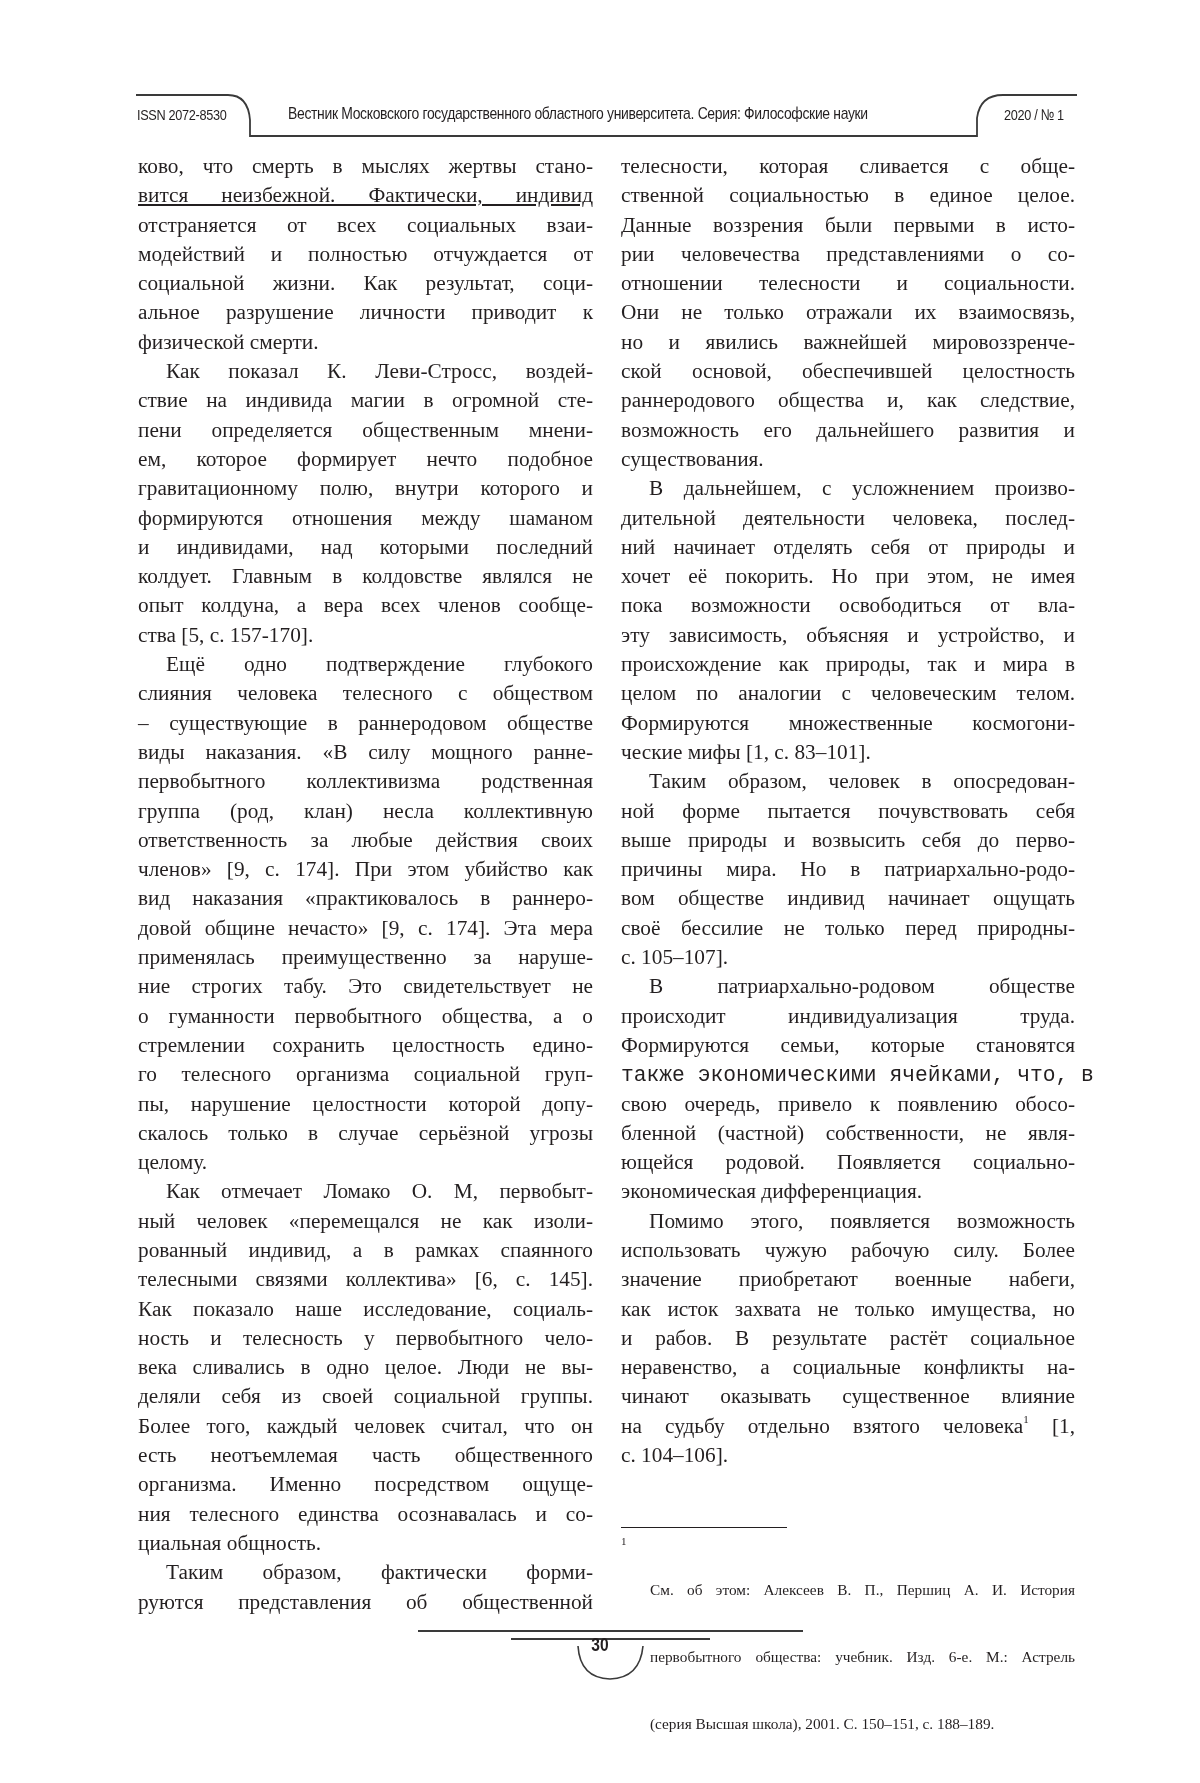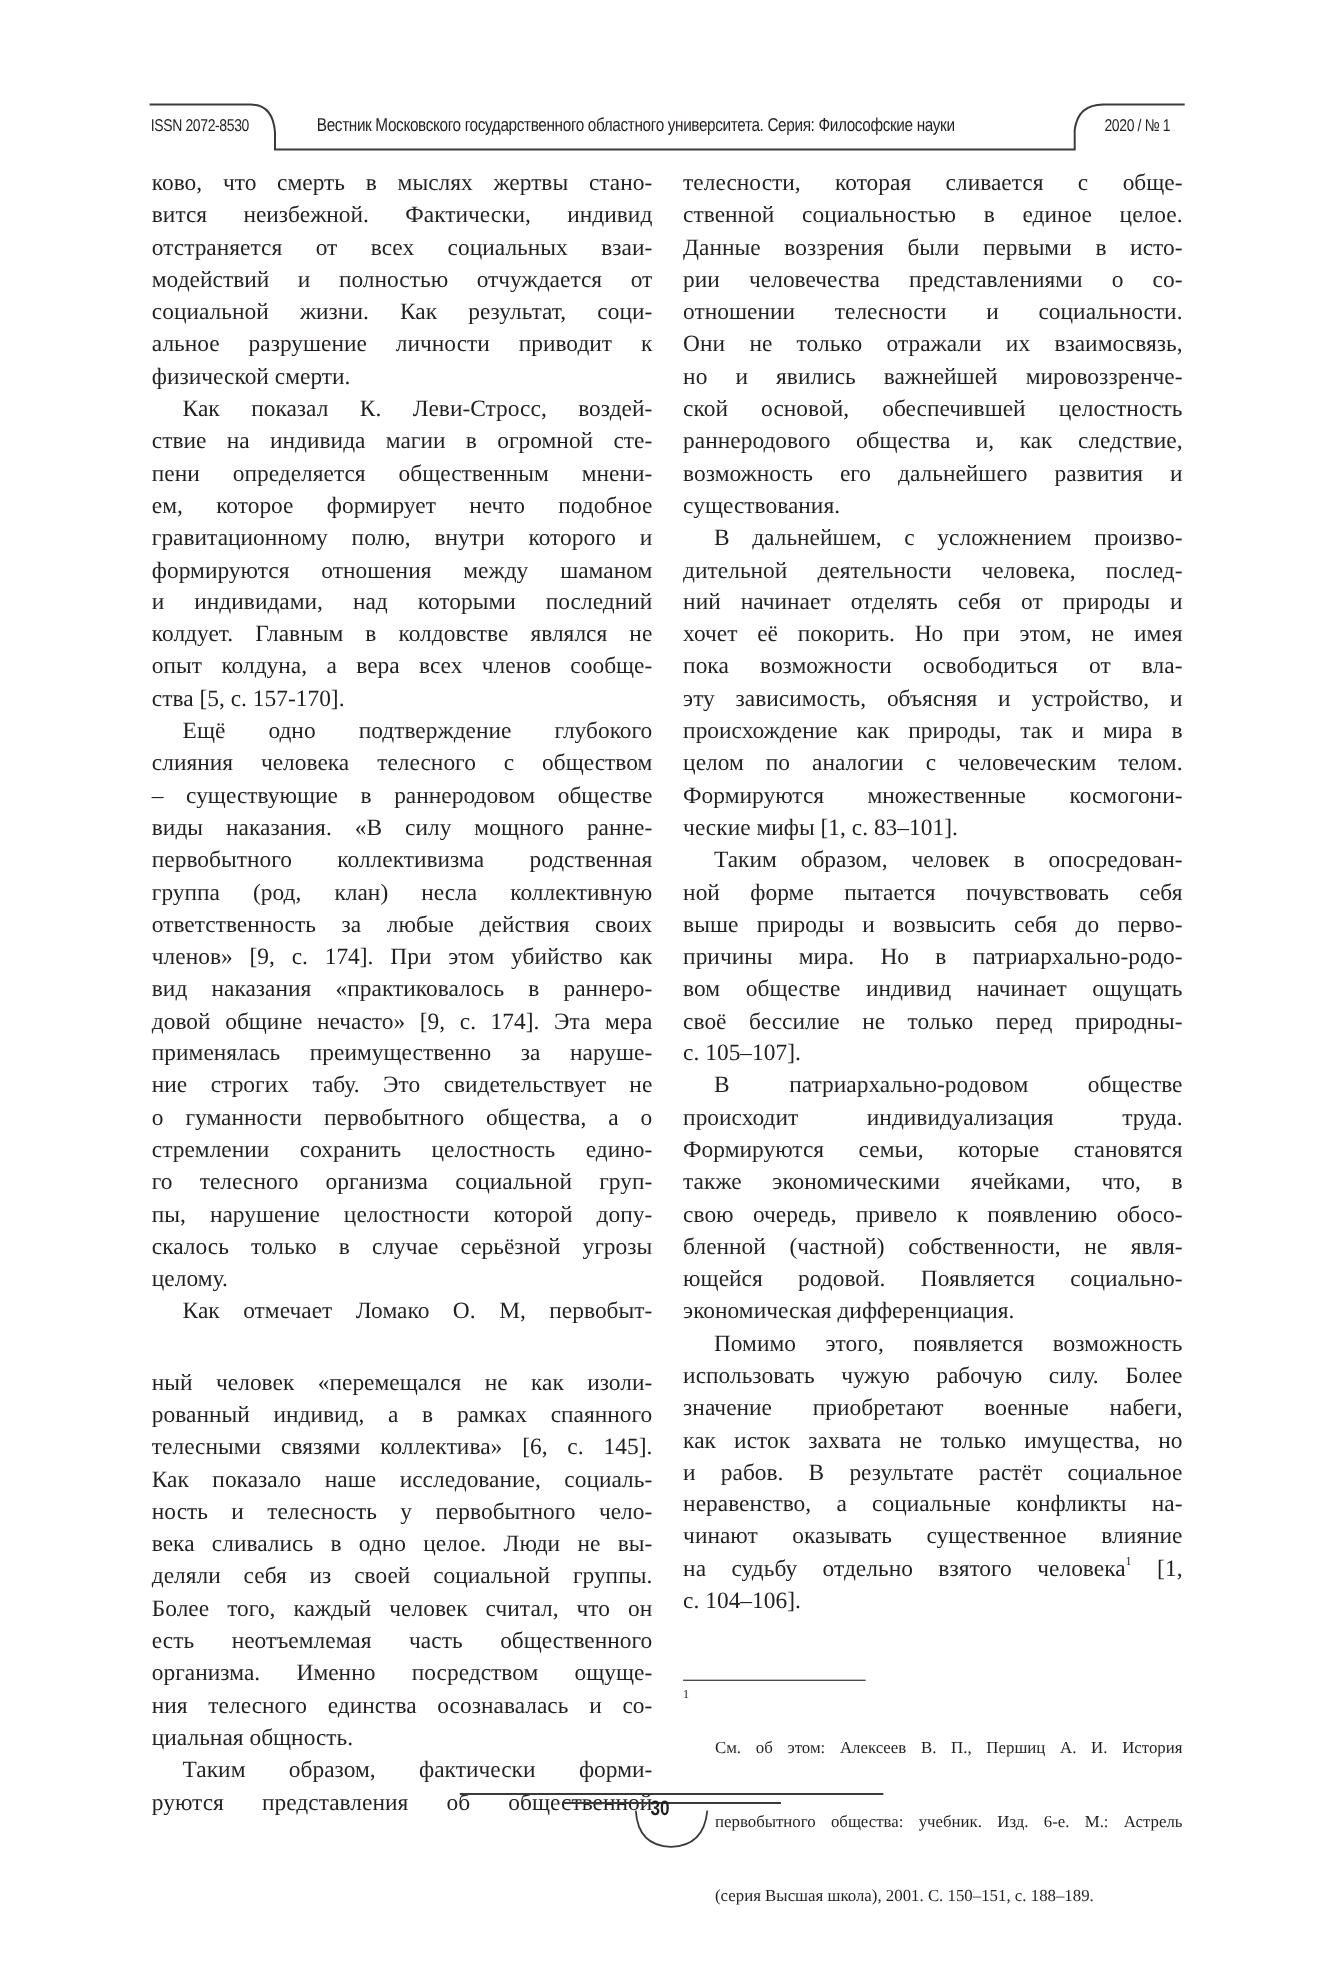--- a/index.html
+++ b/index.html
@@ -29,21 +29,21 @@
 
 <svg class="hdr-svg" width="1200" height="160" viewBox="0 0 1200 160">
   <path d="M 136 95 L 228 95 Q 248 95 250 120 L 250 136 L 977 136 L 977 118 Q 980 95 1003 95 L 1077 95" fill="none" stroke="#3a3a3a" stroke-width="1.8"></path>
 </svg>
 <div class="hdr-text" style="left:137px; top:106px;">ISSN 2072-8530</div>
 <div class="hdr-text" style="left:288px; top:104px; font-size:17px;">Вестник Московского государственного областного университета. Серия: Философские науки</div>
 <div class="hdr-text" style="left:1004px; top:106px;">2020 / № 1</div>
 
 <div class="col col-left" id="col-left">
     <span class="line" style="white-space: nowrap; word-spacing: 0px;"><span style="white-space: nowrap; word-spacing: 0px;"><span>ково, что смерть в мыслях жертвы стано-</span></span></span>
-    <span class="line" style="white-space: nowrap; word-spacing: 0px;"><span style="white-space: nowrap; word-spacing: 0px;"><span>вится неизбежной. Фактически, индивид</span></span></span>
+    <span class="line" style="white-space: nowrap; word-spacing: 0px;"><span style="white-space: nowrap; word-spacing: 0px; text-decoration: underline;"><span>вится неизбежной. Фактически, индивид</span></span></span>
     <span class="line" style="white-space: nowrap; word-spacing: 0px;"><span style="white-space: nowrap; word-spacing: 0px;"><span>отстраняется от всех социальных взаи-</span></span></span>
     <span class="line" style="white-space: nowrap; word-spacing: 0px;"><span style="white-space: nowrap; word-spacing: 0px;"><span>модействий и полностью отчуждается от</span></span></span>
     <span class="line" style="white-space: nowrap; word-spacing: 0px;"><span style="white-space: nowrap; word-spacing: 0px;"><span>социальной жизни. Как результат, соци-</span></span></span>
     <span class="line" style="white-space: nowrap; word-spacing: 0px;"><span style="white-space: nowrap; word-spacing: 0px;"><span>альное разрушение личности приводит к</span></span></span>
     <span class="line last" style="white-space: nowrap; word-spacing: 0px;"><span>физической смерти.</span></span>
     <span class="line indent" style="white-space: nowrap; word-spacing: 0px;"><span style="white-space: nowrap; word-spacing: 0px;"><span>Как показал К. Леви-Стросс, воздей-</span></span></span>
     <span class="line" style="white-space: nowrap; word-spacing: 0px;"><span style="white-space: nowrap; word-spacing: 0px;"><span>ствие на индивида магии в огромной сте-</span></span></span>
     <span class="line" style="white-space: nowrap; word-spacing: 0px;"><span style="white-space: nowrap; word-spacing: 0px;"><span>пени определяется общественным мнени-</span></span></span>
     <span class="line" style="white-space: nowrap; word-spacing: 0px;"><span style="white-space: nowrap; word-spacing: 0px;"><span>ем, которое формирует нечто подобное</span></span></span>
     <span class="line" style="white-space: nowrap; word-spacing: 0px;"><span style="white-space: nowrap; word-spacing: 0px;"><span>гравитационному полю, внутри которого и</span></span></span>
@@ -64,21 +64,21 @@
     <span class="line" style="white-space: nowrap; word-spacing: 0px;"><span style="white-space: nowrap; word-spacing: 0px;"><span>довой общине нечасто» [9, с. 174]. Эта мера</span></span></span>
     <span class="line" style="white-space: nowrap; word-spacing: 0px;"><span style="white-space: nowrap; word-spacing: 0px;"><span>применялась преимущественно за наруше-</span></span></span>
     <span class="line" style="white-space: nowrap; word-spacing: 0px;"><span style="white-space: nowrap; word-spacing: 0px;"><span>ние строгих табу. Это свидетельствует не</span></span></span>
     <span class="line" style="white-space: nowrap; word-spacing: 0px;"><span style="white-space: nowrap; word-spacing: 0px;"><span>о гуманности первобытного общества, а о</span></span></span>
     <span class="line" style="white-space: nowrap; word-spacing: 0px;"><span style="white-space: nowrap; word-spacing: 0px;"><span>стремлении сохранить целостность едино-</span></span></span>
     <span class="line" style="white-space: nowrap; word-spacing: 0px;"><span style="white-space: nowrap; word-spacing: 0px;"><span>го телесного организма социальной груп-</span></span></span>
     <span class="line" style="white-space: nowrap; word-spacing: 0px;"><span style="white-space: nowrap; word-spacing: 0px;"><span>пы, нарушение целостности которой допу-</span></span></span>
     <span class="line" style="white-space: nowrap; word-spacing: 0px;"><span style="white-space: nowrap; word-spacing: 0px;"><span>скалось только в случае серьёзной угрозы</span></span></span>
     <span class="line last" style="white-space: nowrap; word-spacing: 0px;"><span>целому.</span></span>
     <span class="line indent" style="white-space: nowrap; word-spacing: 0px;"><span style="white-space: nowrap; word-spacing: 0px;"><span>Как отмечает Ломако О. М, первобыт-</span></span></span>
-    <span class="line" style="white-space: nowrap; word-spacing: 0px; margin-top: 36px;"><span style="white-space: nowrap; word-spacing: 0px;"><span>ный человек «перемещался не как изоли-</span></span></span>
+    <span class="line" style="white-space: nowrap; word-spacing: 0px;"><span style="white-space: nowrap; word-spacing: 0px;"><span>ный человек «перемещался не как изоли-</span></span></span>
     <span class="line" style="white-space: nowrap; word-spacing: 0px;"><span style="white-space: nowrap; word-spacing: 0px;"><span>рованный индивид, а в рамках спаянного</span></span></span>
     <span class="line" style="white-space: nowrap; word-spacing: 0px;"><span style="white-space: nowrap; word-spacing: 0px;"><span>телесными связями коллектива» [6, с. 145].</span></span></span>
     <span class="line" style="white-space: nowrap; word-spacing: 0px;"><span style="white-space: nowrap; word-spacing: 0px;"><span>Как показало наше исследование, социаль-</span></span></span>
     <span class="line" style="white-space: nowrap; word-spacing: 0px;"><span style="white-space: nowrap; word-spacing: 0px;"><span>ность и телесность у первобытного чело-</span></span></span>
     <span class="line" style="white-space: nowrap; word-spacing: 0px;"><span style="white-space: nowrap; word-spacing: 0px;"><span>века сливались в одно целое. Люди не вы-</span></span></span>
     <span class="line" style="white-space: nowrap; word-spacing: 0px;"><span style="white-space: nowrap; word-spacing: 0px;"><span>деляли себя из своей социальной группы.</span></span></span>
     <span class="line" style="white-space: nowrap; word-spacing: 0px;"><span style="white-space: nowrap; word-spacing: 0px;"><span>Более того, каждый человек считал, что он</span></span></span>
     <span class="line" style="white-space: nowrap; word-spacing: 0px;"><span style="white-space: nowrap; word-spacing: 0px;"><span>есть неотъемлемая часть общественного</span></span></span>
     <span class="line" style="white-space: nowrap; word-spacing: 0px;"><span style="white-space: nowrap; word-spacing: 0px;"><span>организма. Именно посредством ощуще-</span></span></span>
     <span class="line" style="white-space: nowrap; word-spacing: 0px;"><span style="white-space: nowrap; word-spacing: 0px;"><span>ния телесного единства осознавалась и со-</span></span></span>
@@ -111,21 +111,21 @@
     <span class="line indent" style="white-space: nowrap; word-spacing: 0px;"><span style="white-space: nowrap; word-spacing: 0px;"><span>Таким образом, человек в опосредован-</span></span></span>
     <span class="line" style="white-space: nowrap; word-spacing: 0px;"><span style="white-space: nowrap; word-spacing: 0px;"><span>ной форме пытается почувствовать себя</span></span></span>
     <span class="line" style="white-space: nowrap; word-spacing: 0px;"><span style="white-space: nowrap; word-spacing: 0px;"><span>выше природы и возвысить себя до перво-</span></span></span>
     <span class="line" style="white-space: nowrap; word-spacing: 0px;"><span style="white-space: nowrap; word-spacing: 0px;"><span>причины мира. Но в патриархально-родо-</span></span></span>
     <span class="line" style="white-space: nowrap; word-spacing: 0px;"><span style="white-space: nowrap; word-spacing: 0px;"><span>вом обществе индивид начинает ощущать</span></span></span>
     <span class="line" style="white-space: nowrap; word-spacing: 0px;"><span style="white-space: nowrap; word-spacing: 0px;"><span>своё бессилие не только перед природны-</span></span></span>
     <span class="line last" style="white-space: nowrap; word-spacing: 0px;"><span>с. 105–107].</span></span>
     <span class="line indent" style="white-space: nowrap; word-spacing: 0px;"><span style="white-space: nowrap; word-spacing: 0px;"><span>В патриархально-родовом обществе</span></span></span>
     <span class="line" style="white-space: nowrap; word-spacing: 0px;"><span style="white-space: nowrap; word-spacing: 0px;"><span>происходит индивидуализация труда.</span></span></span>
     <span class="line" style="white-space: nowrap; word-spacing: 0px;"><span style="white-space: nowrap; word-spacing: 0px;"><span>Формируются семьи, которые становятся</span></span></span>
-    <span class="line" style="white-space: nowrap; word-spacing: 0px;"><span style="white-space: nowrap; word-spacing: 0px;"><span>также экономическими ячейками, что, в</span></span></span>
+    <span class="line" style="white-space: nowrap; word-spacing: 0px;"><span style="white-space: nowrap; word-spacing: 0px; font-family: Liberation Mono, monospace;"><span>также экономическими ячейками, что, в</span></span></span>
     <span class="line" style="white-space: nowrap; word-spacing: 0px;"><span style="white-space: nowrap; word-spacing: 0px;"><span>свою очередь, привело к появлению обосо-</span></span></span>
     <span class="line" style="white-space: nowrap; word-spacing: 0px;"><span style="white-space: nowrap; word-spacing: 0px;"><span>бленной (частной) собственности, не явля-</span></span></span>
     <span class="line" style="white-space: nowrap; word-spacing: 0px;"><span style="white-space: nowrap; word-spacing: 0px;"><span>ющейся родовой. Появляется социально-</span></span></span>
     <span class="line last" style="white-space: nowrap; word-spacing: 0px;"><span>экономическая дифференциация.</span></span>
     <span class="line indent" style="white-space: nowrap; word-spacing: 0px;"><span style="white-space: nowrap; word-spacing: 0px;"><span>Помимо этого, появляется возможность</span></span></span>
     <span class="line" style="white-space: nowrap; word-spacing: 0px;"><span style="white-space: nowrap; word-spacing: 0px;"><span>использовать чужую рабочую силу. Более</span></span></span>
     <span class="line" style="white-space: nowrap; word-spacing: 0px;"><span style="white-space: nowrap; word-spacing: 0px;"><span>значение приобретают военные набеги,</span></span></span>
     <span class="line" style="white-space: nowrap; word-spacing: 0px;"><span style="white-space: nowrap; word-spacing: 0px;"><span>как исток захвата не только имущества, но</span></span></span>
     <span class="line" style="white-space: nowrap; word-spacing: 0px;"><span style="white-space: nowrap; word-spacing: 0px;"><span>и рабов. В результате растёт социальное</span></span></span>
     <span class="line" style="white-space: nowrap; word-spacing: 0px;"><span style="white-space: nowrap; word-spacing: 0px;"><span>неравенство, а социальные конфликты на-</span></span></span>

